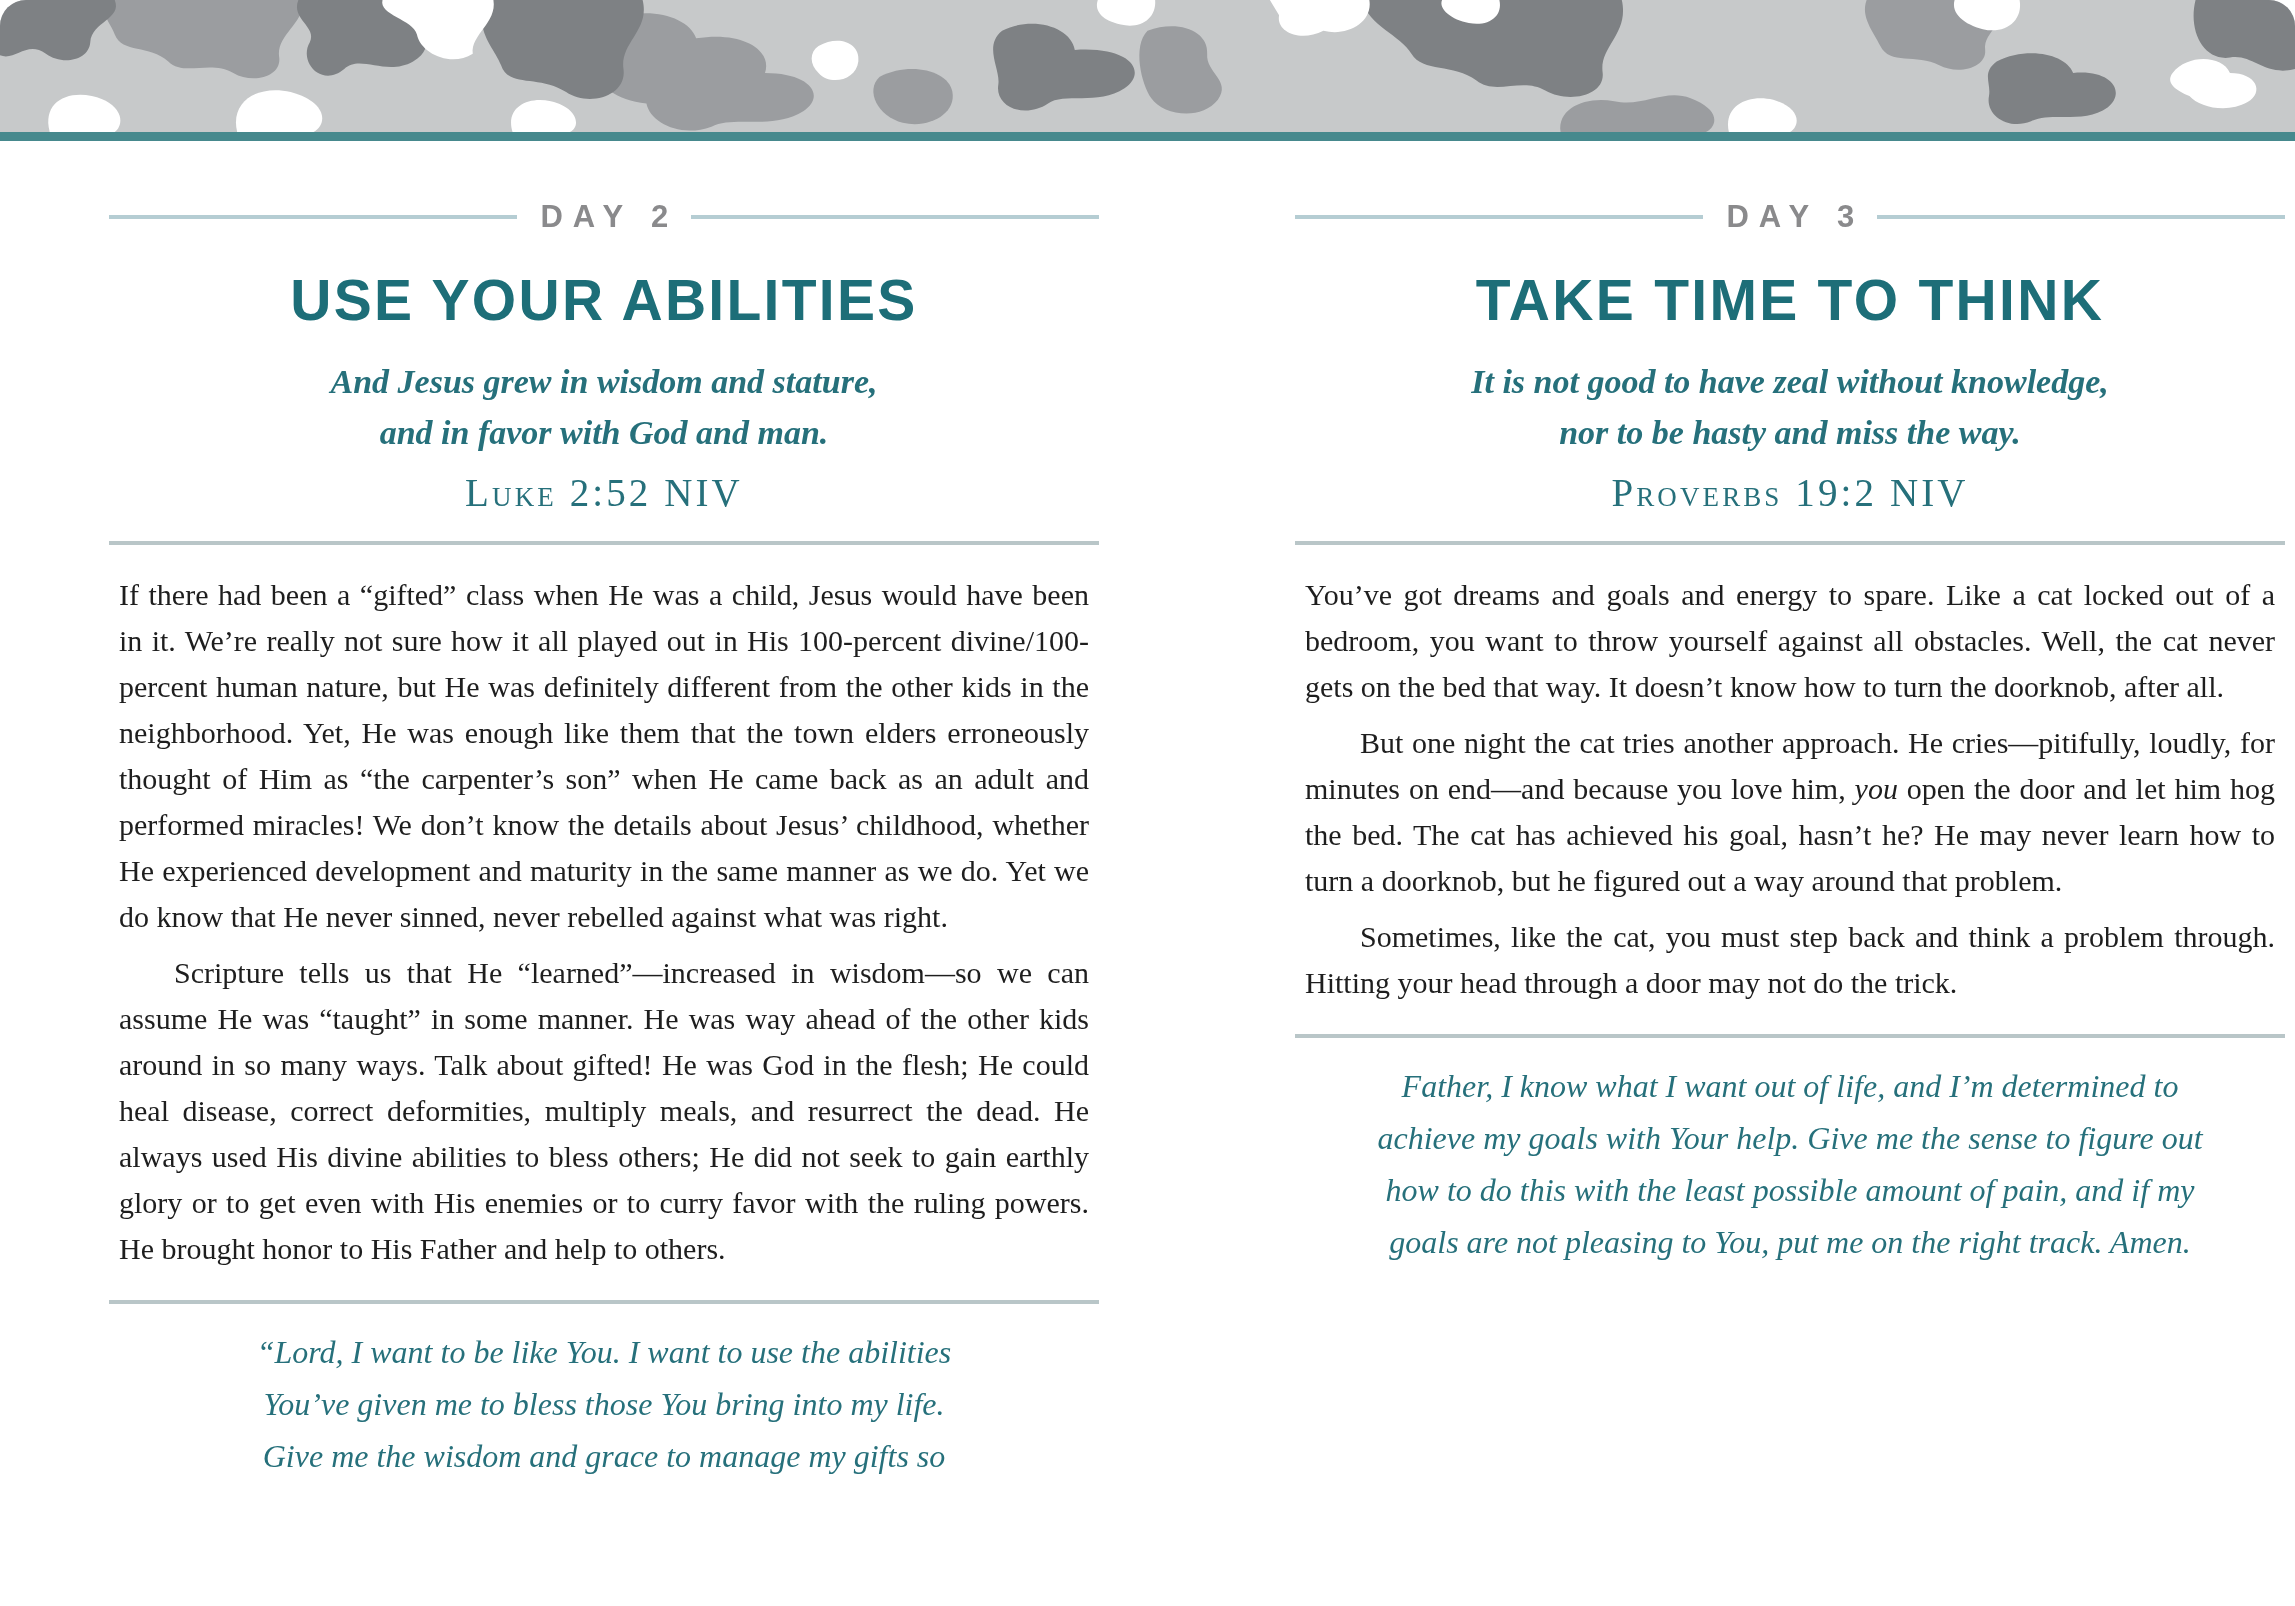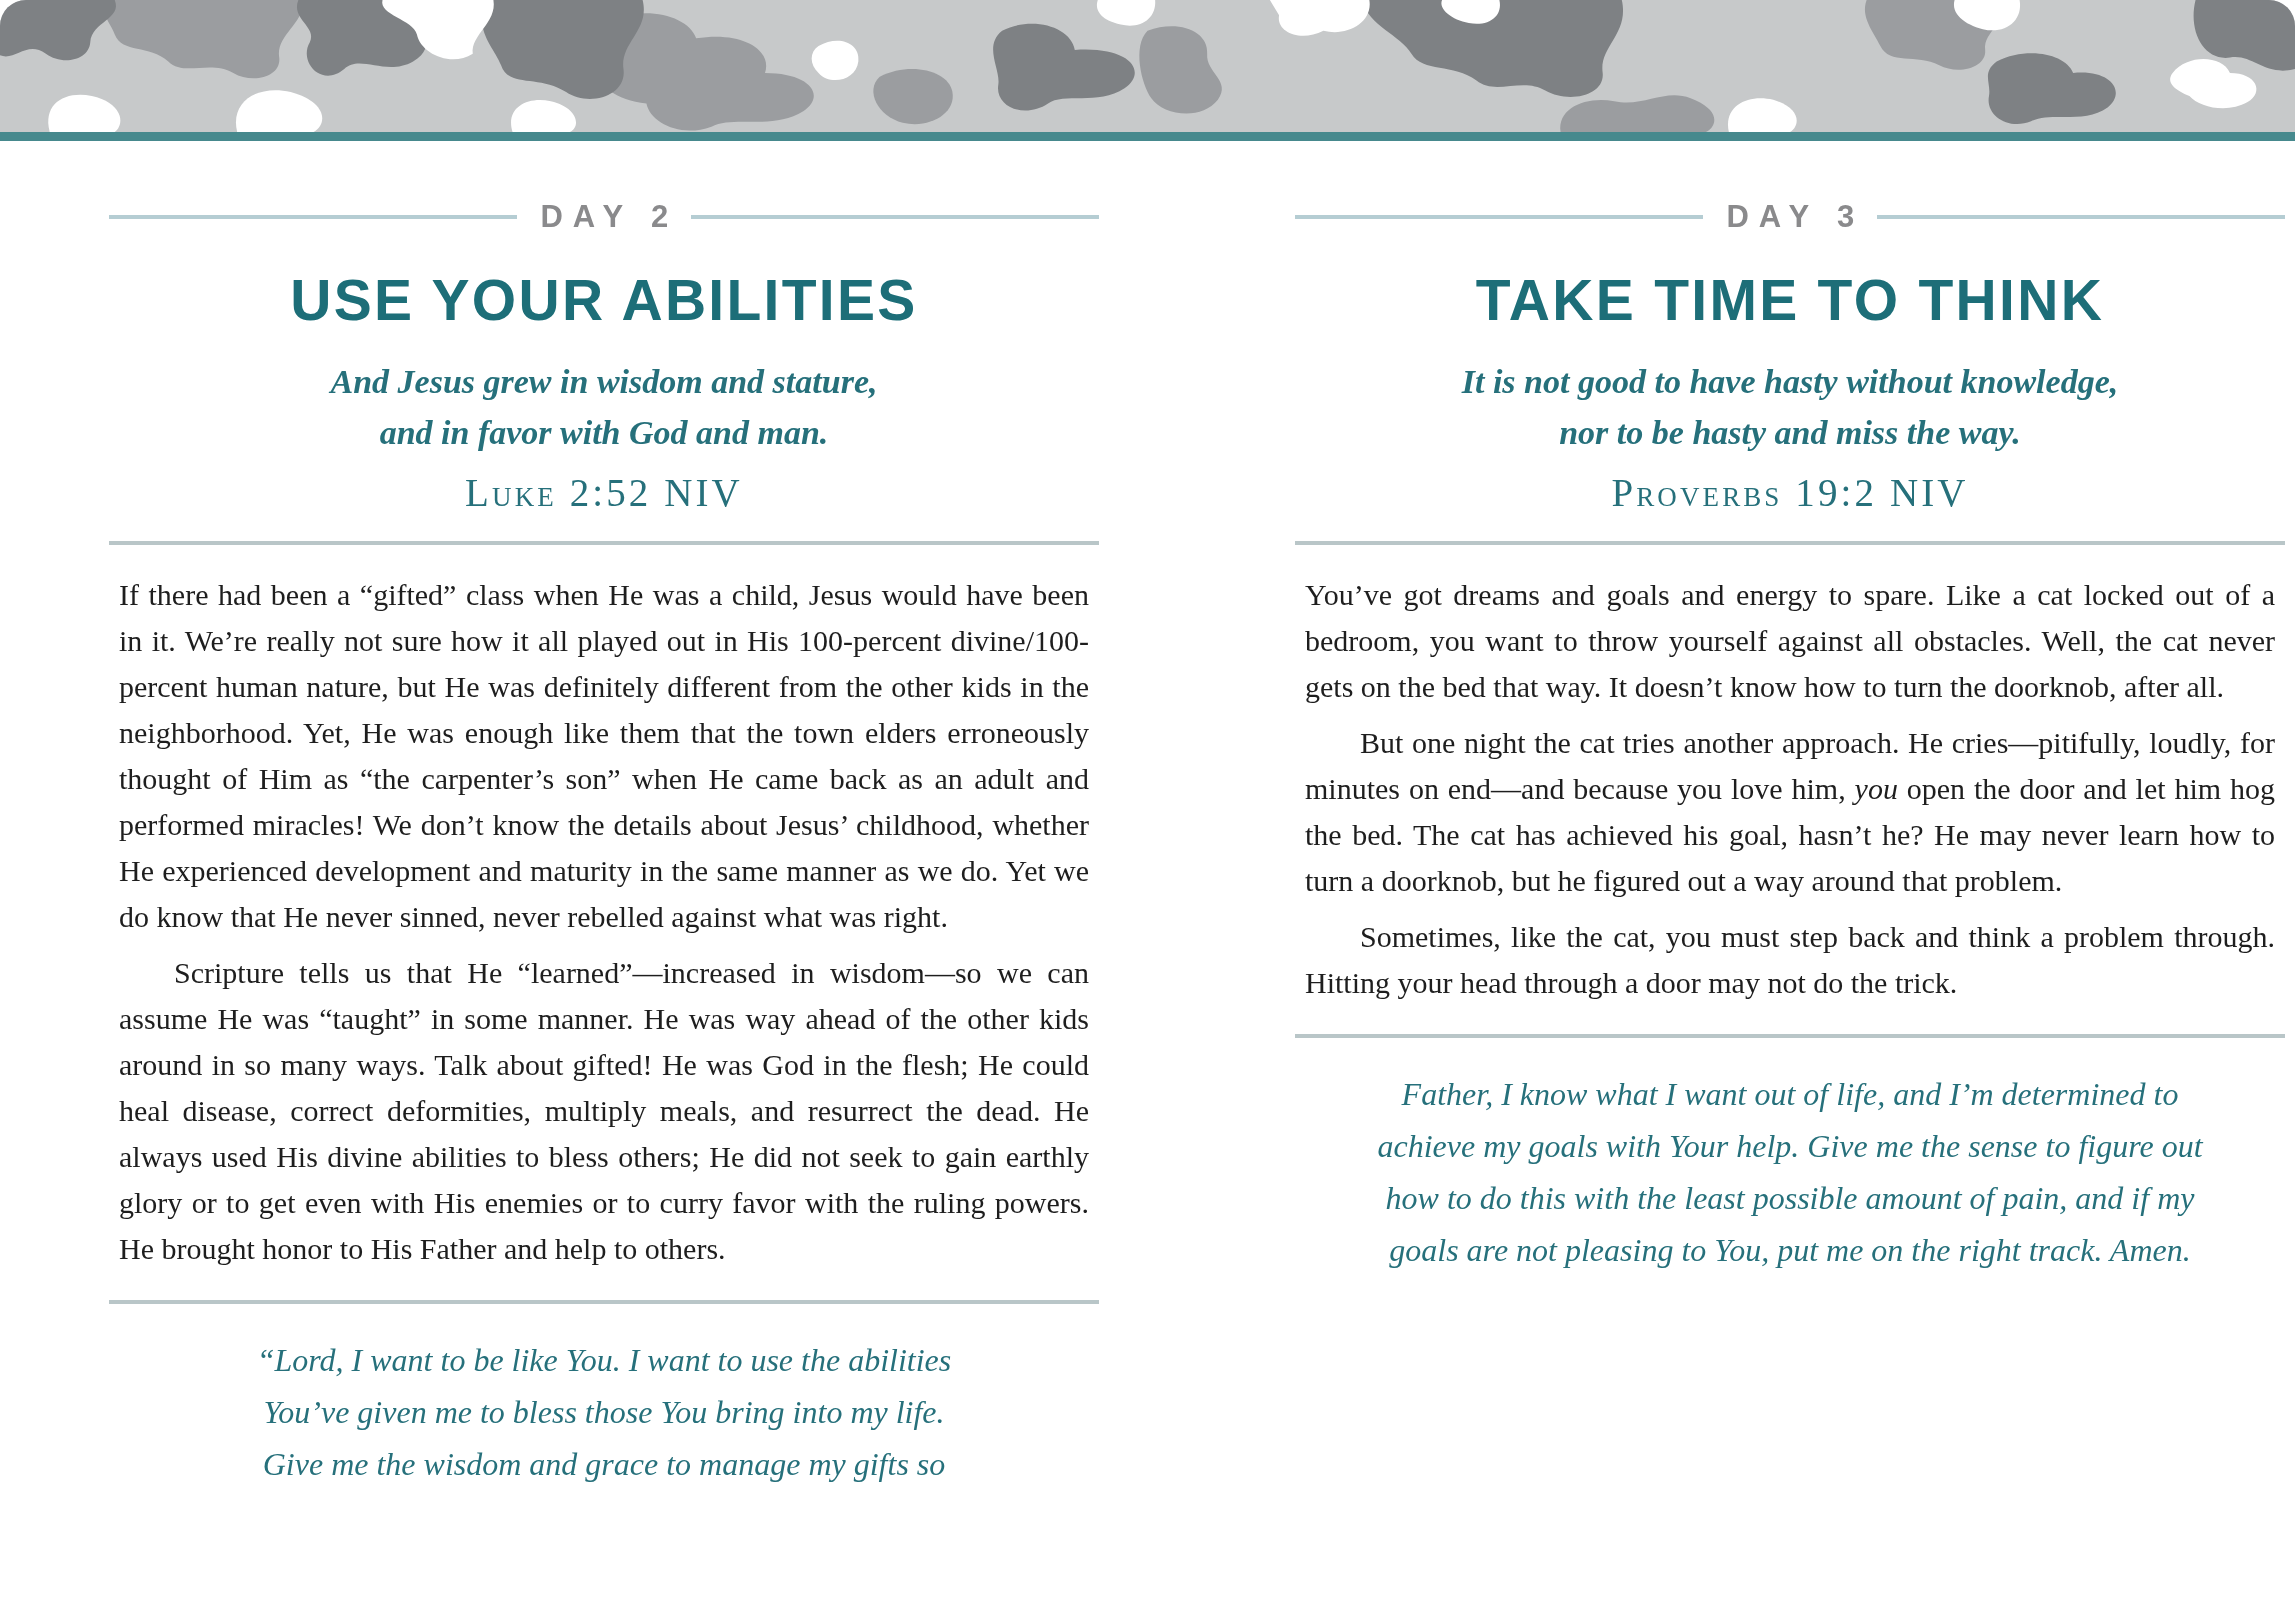--- a/index.html
+++ b/index.html
@@ -89,21 +89,21 @@
     font-size: 30px;
     line-height: 46px;
     color: #1e1e1e;
     text-align: justify;
   }
   .body-text p { margin: 10px; }
   .body-text p + p { text-indent: 55px; }
   .em { font-style: italic; }
 
   
-  .prayer { margin-top: 30px; }
+  .prayer { margin-top: 22px; }
   .prayer-line {
     text-align: center;
     font-style: italic;
     font-size: 32px;
     line-height: 52px;
     color: #26707b;
   }
 </style>
 </head>
 <body>
@@ -185,21 +185,21 @@
 
     <div class="day-row">
       <div class="day-line"></div>
       <div class="day-label">DAY 3</div>
       <div class="day-line"></div>
     </div>
 
     <div class="page-title">TAKE TIME TO THINK</div>
 
     <div class="verse">
-      <div class="verse-line">It is not good to have hasty without knowledge,</div>
+      <div class="verse-line">It is not good to have zeal without knowledge,</div>
       <div class="verse-line">nor to be hasty and miss the way.</div>
     </div>
     <div class="verse-ref">Proverbs 19:2 NIV</div>
 
     <div class="rule top-rule"></div>
 
     <div class="body-text">
       <p>You’ve got dreams and goals and energy to spare. Like a cat locked out of a bedroom, you want to throw yourself against all obstacles. Well, the cat never gets on the bed that way. It doesn’t know how to turn the doorknob, after all.</p>
       <p><span>But one night the cat tries another approach. He cries—pitifully, loudly, for minutes on end—and because you love him, </span><span class="em">you</span><span> open the door and let him hog the bed. The cat has achieved his goal, hasn’t he? He may never learn how to turn a doorknob, but he figured out a way around that problem.</span></p>
       <p>Sometimes, like the cat, you must step back and think a problem through. Hitting your head through a door may not do the trick.</p>

